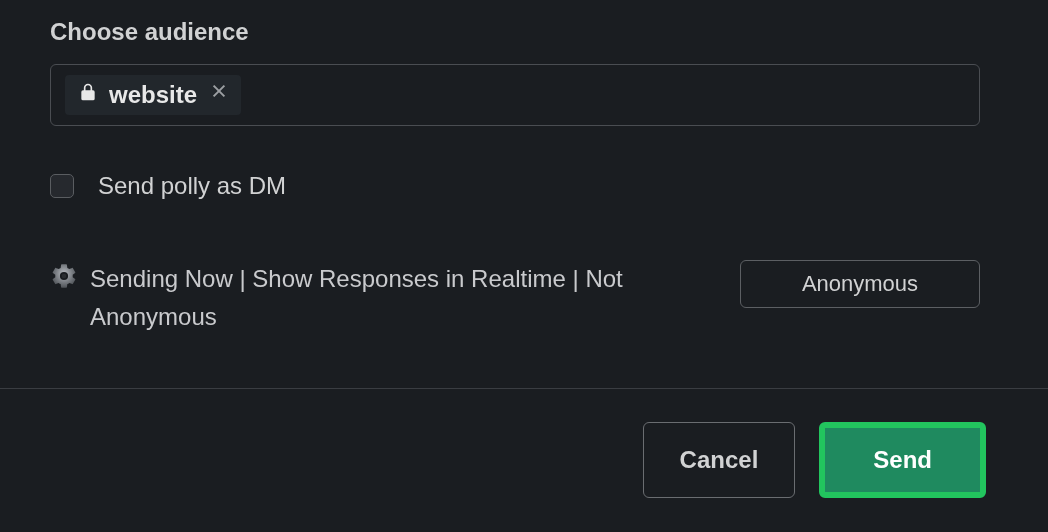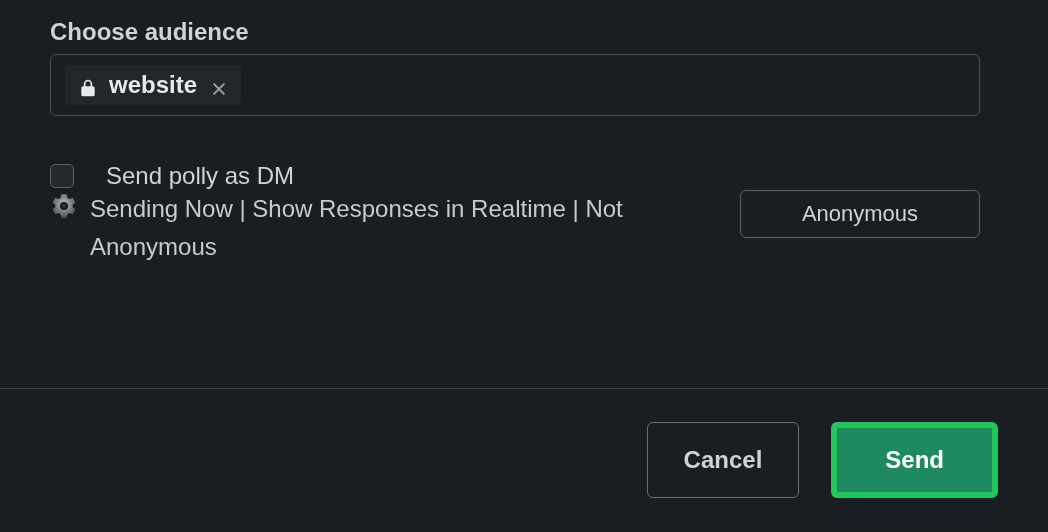--- a/index.html
+++ b/index.html
@@ -11,36 +11,36 @@
   }
   .container {
     padding: 18px 50px 0 50px;
     position: relative;
     height: 100%;
   }
   .section-label {
     font-size: 24px;
     font-weight: 700;
     color: #d1d2d3;
-    margin-bottom: 8px;
+    margin-bottom: 18px;
   }
   .audience-input {
     width: 930px;
     border: 1px solid #4a4d52;
     border-radius: 6px;
     padding: 10px 14px;
     background: transparent;
     display: flex;
     align-items: center;
     gap: 8px;
     cursor: text;
   }
   .token {
     display: inline-flex;
-    align-items: flex-end;
+    align-items: flex-start;
     background: #22272c;
     border-radius: 4px;
     padding: 6px 12px 6px 12px;
     gap: 10px;
   }
   .token-lock {
     width: 22px;
     height: 22px;
     display: inline-flex;
     align-items: center;
@@ -58,40 +58,41 @@
     display: inline-flex;
     align-items: center;
     justify-content: center;
     cursor: pointer;
     margin-left: 2px;
   }
   .token-remove svg { stroke: #9da0a3; stroke-width: 2.2; }
   .checkbox-row {
     display: flex;
     align-items: center;
-    gap: 32px;
+    gap: 24px;
     margin-top: 46px;
   }
   .checkbox {
     width: 24px;
     height: 24px;
     border: 1.5px solid #5a5d61;
     border-radius: 5px;
     background: #26292e;
     cursor: pointer;
   }
   .checkbox-label {
     font-size: 24px;
     color: #d1d2d3;
     cursor: pointer;
   }
   .status-row {
     display: flex;
     align-items: flex-start;
     justify-content: space-between;
+    margin-top: 60px;
     gap: 24px;
     width: 930px;
   }
   .status-block {
     display: flex;
     align-items: flex-start;
     gap: 12px;
     flex: 1;
   }
   .gear-icon {
@@ -119,24 +120,24 @@
   }
   .divider {
     position: absolute;
     left: 0; right: 0;
     top: 388px;
     height: 1px;
     background: #3a3d42;
   }
   .footer {
     position: absolute;
-    right: 50px;
+    right: 62px;
     bottom: 34px;
     display: flex;
-    gap: 32px;
+    gap: 24px;
     margin-top: 23px;
   }
   .btn {
     font-size: 24px;
     font-weight: 700;
     border-radius: 6px;
     padding: 18px 36px;
     cursor: pointer;
     font-family: inherit;
   }

